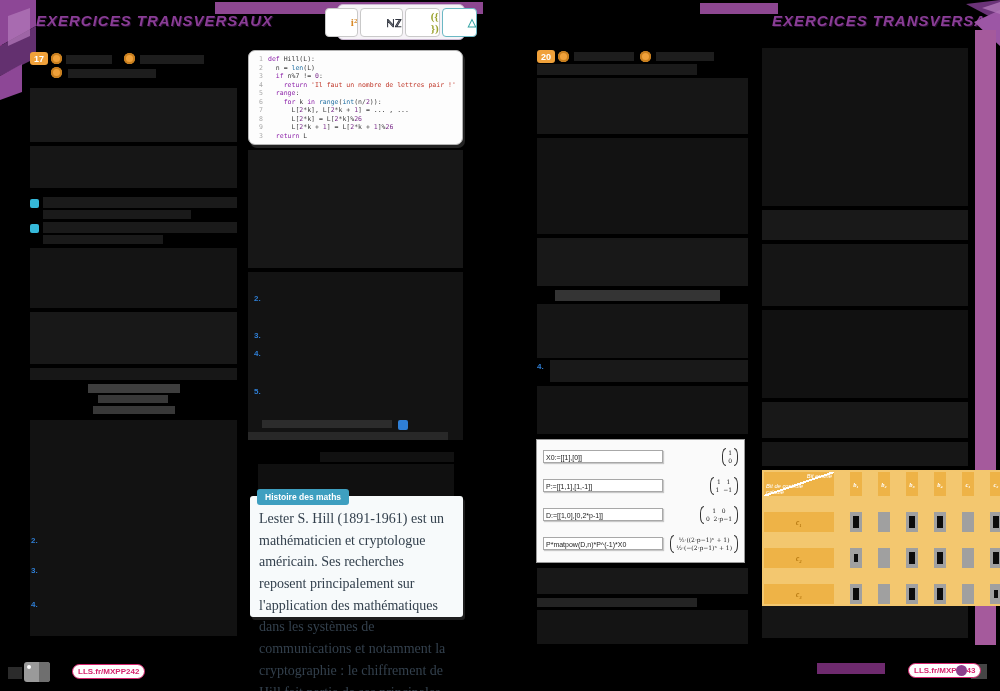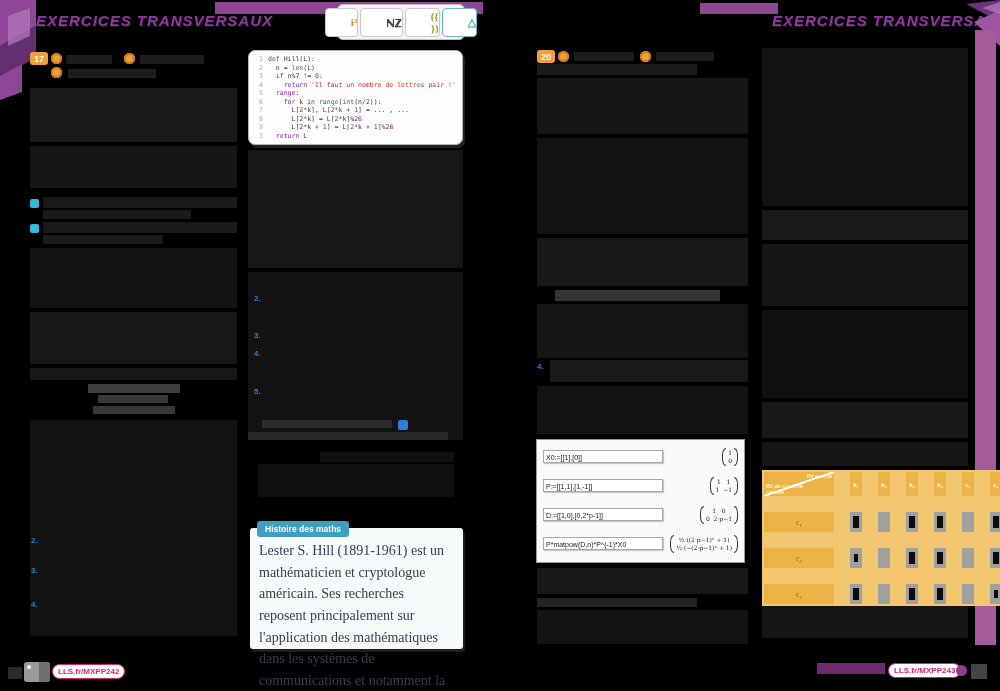--- a/index.html
+++ b/index.html
@@ -41,21 +41,21 @@
   .tok-n{color:var(--code_number);}
   .tok-d{color:#3b3b3b;}
 
   
   .remarque{position:absolute;left:250px;top:449px;width:212px;height:52px;border:2px solid var(--teal);
       box-shadow:3px 4px 0 rgba(160,160,160,.3);box-sizing:border-box;}
   .remarque .label{position:absolute;left:6px;top:2px;color:var(--teal);font-weight:bold;
       font-style:italic;font-size:9px;}
 
   
-  .histoire{position:absolute;left:250px;top:528px;width:213px;height:121px;background:#f7fafb;
+  .histoire{position:absolute;left:250px;top:496px;width:213px;height:121px;background:#f7fafb;
       border-radius:3px;box-shadow:2px 3px 0 rgba(120,120,120,.25);}
   .histoire .tab{position:absolute;left:7px;top:-7px;background:var(--tab_blue);color:#fff;
       font-weight:bold;font-size:8.5px;padding:3px 8px;border-radius:3px;}
   .histoire .txt{position:absolute;left:9px;right:9px;top:12px;font-family:"Liberation Serif",serif;
       font-size:14px;line-height:1.55;color:#33404d;}
 
   
   .casbox{position:absolute;left:536px;top:439px;width:209px;height:124px;background:#fafafa;
       border:1px solid #9a9a9a;box-sizing:border-box;padding:2px 0;}
   .cas-row{display:flex;align-items:center;justify-content:space-between;height:29px;padding:0 6px;}
@@ -81,21 +81,21 @@
   .blob.small{width:40%;height:40%;}
   .corner{position:relative;background:var(--table_orange);
       background-image:linear-gradient(to bottom right,transparent calc(50% - 1px),#fff calc(50% - 1px),#fff calc(50% + 1px),transparent calc(50% + 1px));}
   .corner .ct{position:absolute;top:1px;right:2px;color:#fff;font-style:italic;font-size:5.8px;}
   .corner .cb{position:absolute;bottom:1px;left:2px;width:46px;color:#fff;font-style:italic;
       font-size:5.8px;line-height:6px;}
 
   
   .pill{position:absolute;height:15px;background:#fff;border:1.5px solid var(--pink);border-radius:9px;
       color:var(--pink);font-weight:bold;font-size:8px;display:flex;align-items:center;justify-content:center;
-      padding:0 5px;box-sizing:border-box;white-space:nowrap;}
+      padding:0 5px;box-sizing:border-box;white-space:nowrap;margin-left:20px;}
   .picto{position:absolute;left:24px;top:662px;width:26px;height:20px;background:#9a9a9a;border-radius:3px;}
   .picto .dot{position:absolute;left:3px;top:3px;width:4px;height:4px;border-radius:50%;background:#fff;}
   .picto .half{position:absolute;right:0;top:0;width:11px;height:100%;background:#6f6f6f;border-radius:0 3px 3px 0;}
   .pcircle{position:absolute;width:11px;height:11px;border-radius:50%;background:#8d3f8d;}
 </style>
 </head>
 <body>
 
 <div class="page">
 

